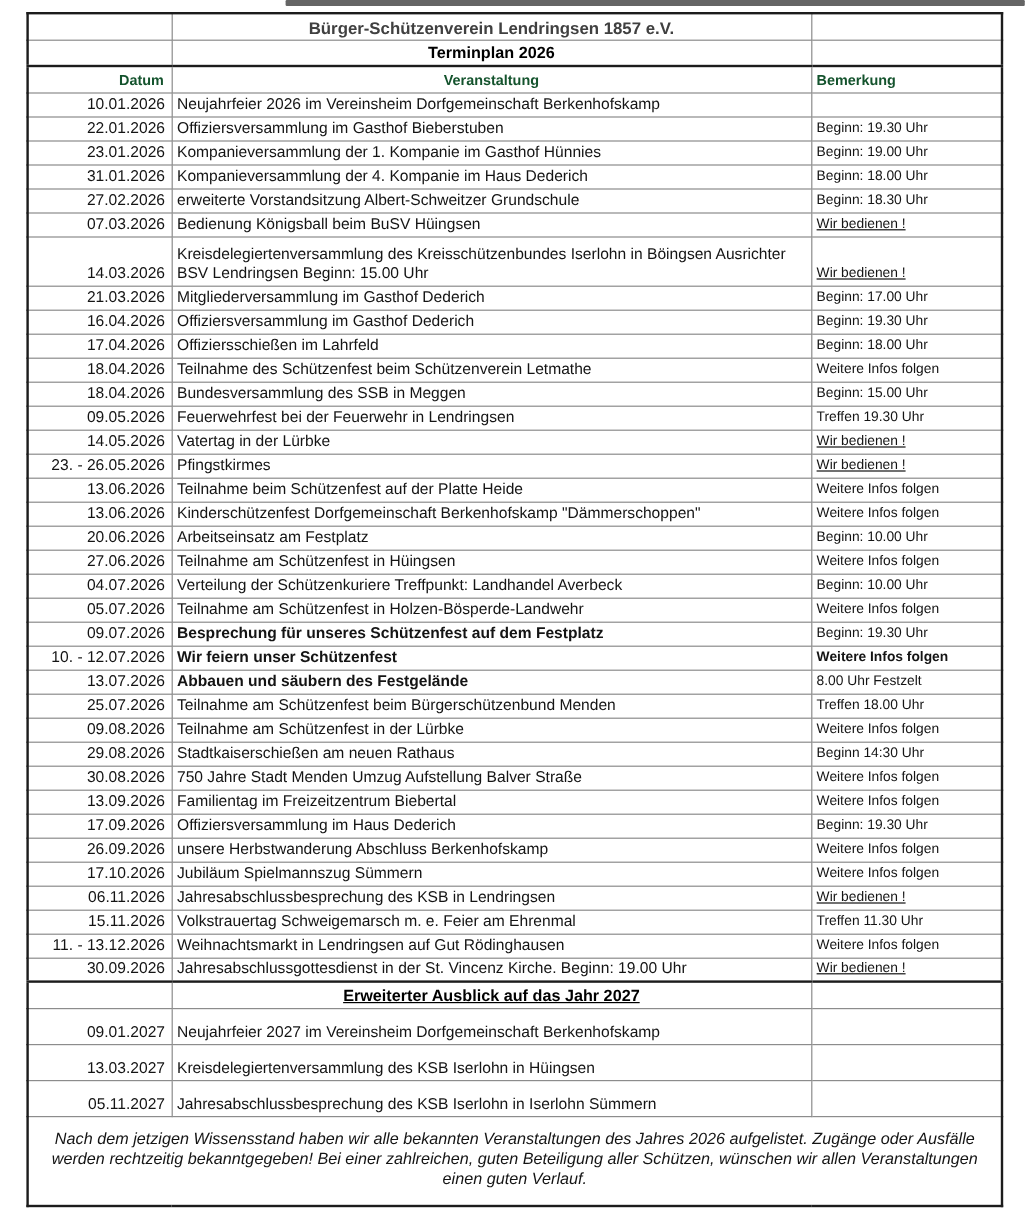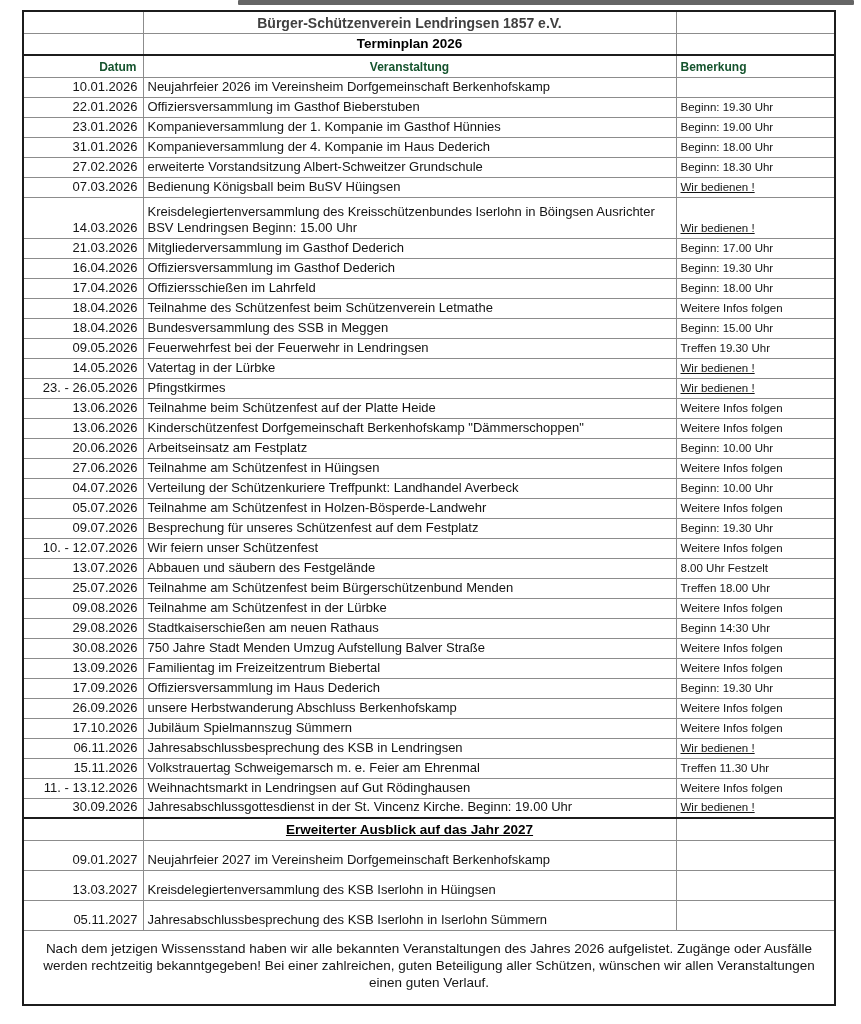--- a/index.html
+++ b/index.html
@@ -42,26 +42,26 @@
   th.h-date{text-align:right;padding-right:6px;}
   th.h-event{text-align:center;}
   th.h-remark{text-align:left;}
   #rows-2026 tr{height:20px;}
   #rows-2026 tr.dbl{height:41px;}
   #rows-2027 tr{height:30px;}
   td.c-date{text-align:right;padding-right:5px;}
   td.c-event{text-align:left;}
   td.c-event div{white-space:nowrap;}
   td.c-remark{font-size:11.5px;}
-  .b{font-weight:normal;margin-top:12px;}
+  .b{font-weight:bold;margin-top:12px;}
   .u{text-decoration:underline;}
   tr.section-row{height:22px;}
   tr.section-row td{border-top:2px solid var(--thick);}
   td.section-title{text-align:center;font-weight:bold;font-size:13.5px;color:#000;text-decoration:underline;}
-  tr.footer-row td{padding:0;}
+  tr.footer-row td{padding:0;font-style:italic;}
   .footer-note{
     padding:9px 14px 13px 14px;
     text-align:center;
     font-size:13.5px;line-height:17px;
     white-space:normal;
   }
 </style>
 </head>
 <body>
 

